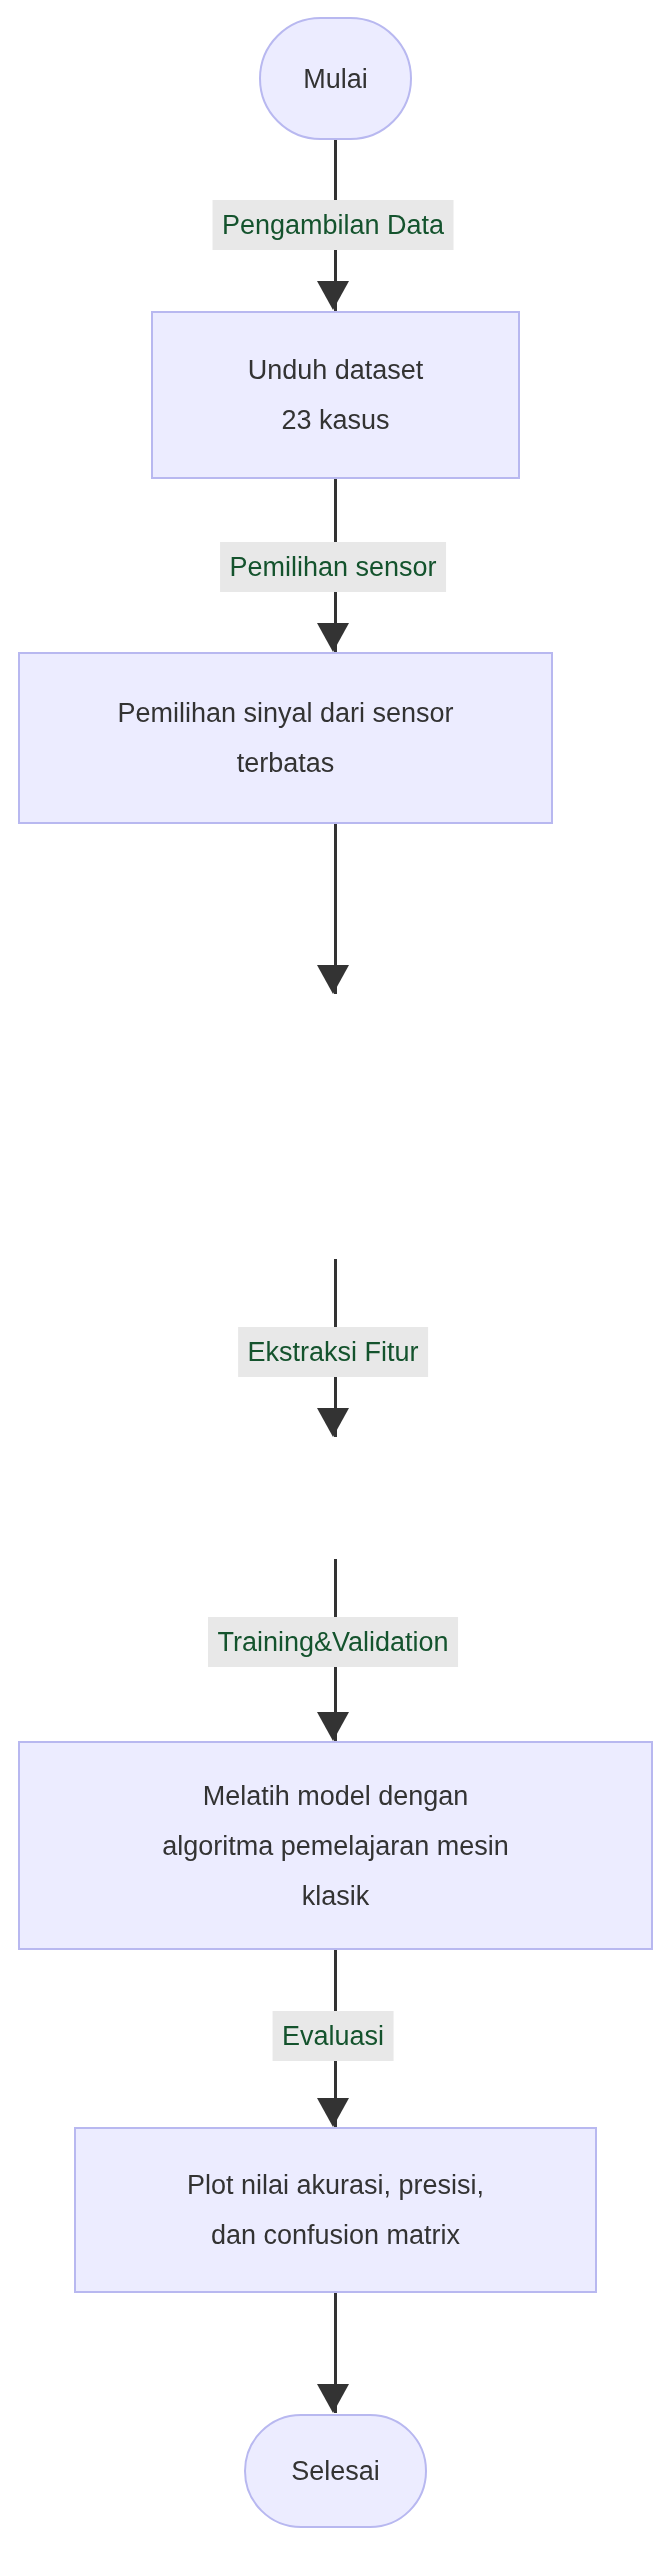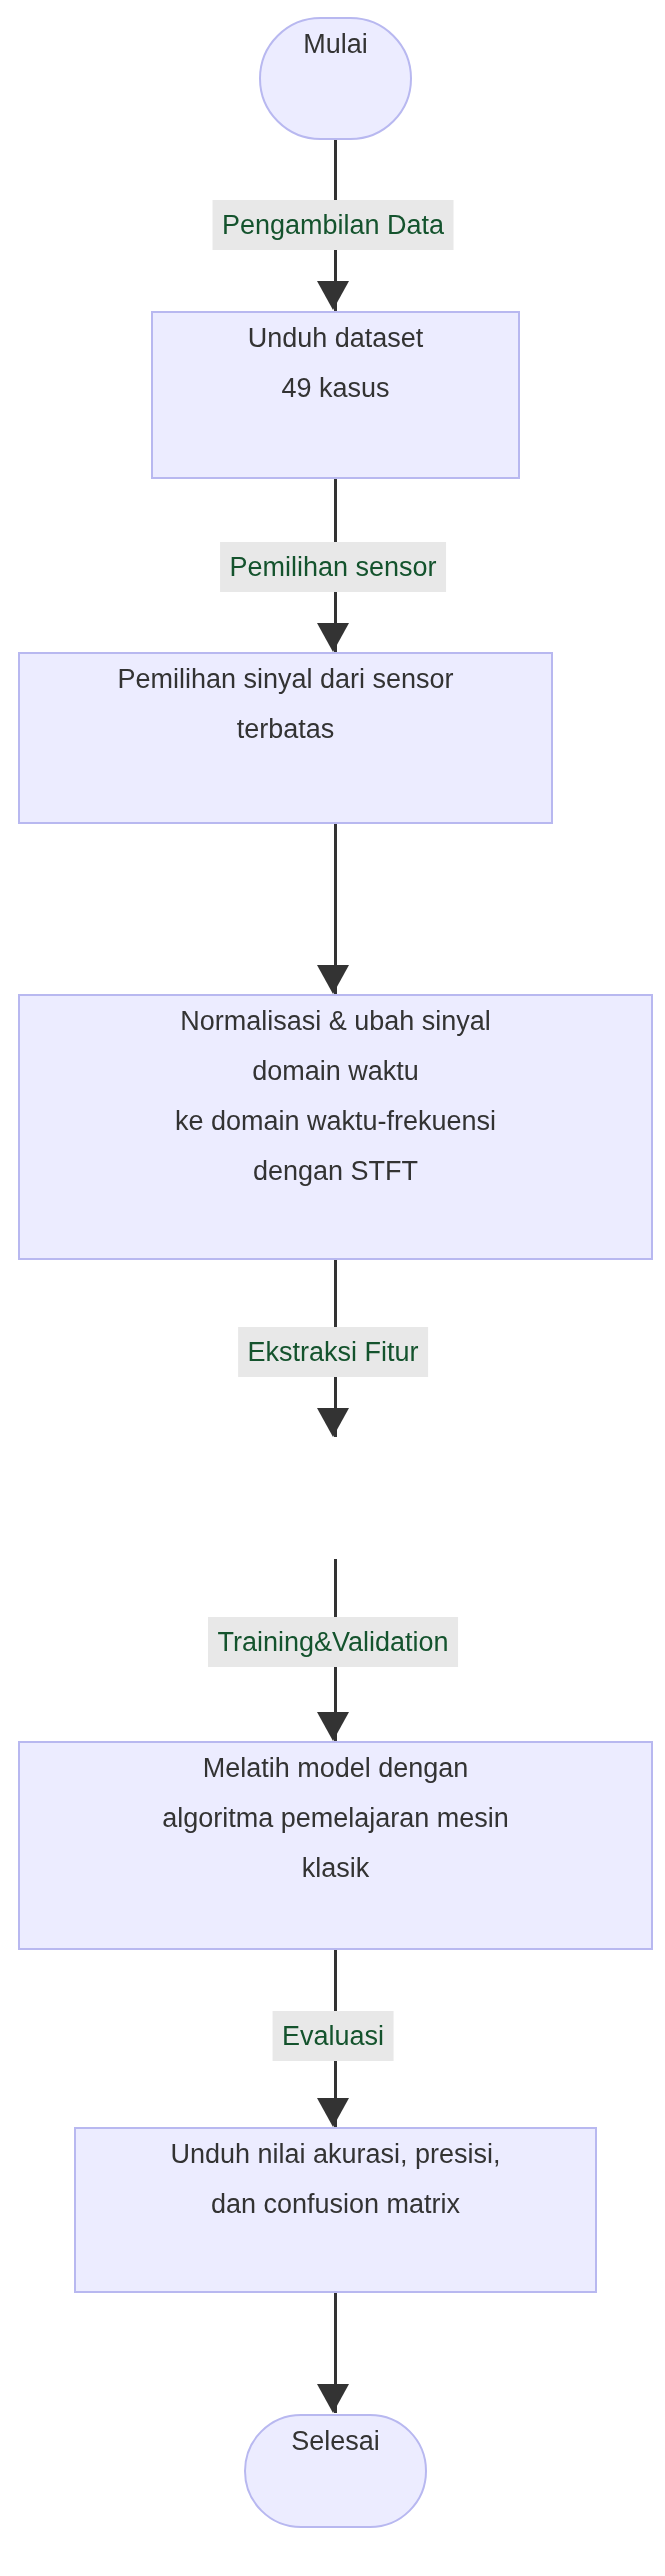--- a/index.html
+++ b/index.html
@@ -34,21 +34,21 @@
     border-top: 29.5px solid #333333;
   }
 
   
   .node {
     position: absolute;
     background: #ECECFF;
     border: 2.7px solid #B8B8F0;
     color: #333333;
     display: flex;
-    align-items: flex-start;
+    align-items: center;
     justify-content: center;
     text-align: center;
     font-size: 27px;
     line-height: 50px;
   }
   .node .node-label {
     white-space: pre-line;
     width: 100%;
   }
 
@@ -97,44 +97,38 @@
   <div class="edge-label" style="top:1327px">Ekstraksi Fitur</div>
   <div class="edge-label" style="top:1617px">Training&amp;Validation</div>
   <div class="edge-label" style="top:2011px">Evaluasi</div>
 
   <div class="node stadium" style="left:259px;top:17px;width:153px;height:123px">
     <span class="node-label">Mulai</span>
   </div>
 
   <div class="node" style="left:151px;top:311px;width:369px;height:168px">
     <span class="node-label">Unduh dataset
-49 kasus</span>
+23 kasus</span>
   </div>
 
   <div class="node" style="left:18px;top:652px;width:535px;height:172px">
     <span class="node-label">Pemilihan sinyal dari sensor
 terbatas</span>
   </div>
 
-  <div class="node" style="left:18px;top:994px;width:635px;height:266px">
-    <span class="node-label">Normalisasi &amp; ubah sinyal
-domain waktu
-ke domain waktu-frekuensi
-dengan STFT</span>
-  </div>
 
 
   <div class="node" style="left:18px;top:1741px;width:635px;height:209px">
     <span class="node-label">Melatih model dengan
 algoritma pemelajaran mesin
 klasik</span>
   </div>
 
   <div class="node" style="left:74px;top:2127px;width:523px;height:166px">
-    <span class="node-label">Unduh nilai akurasi, presisi,
+    <span class="node-label">Plot nilai akurasi, presisi,
 dan confusion matrix</span>
   </div>
 
   <div class="node stadium" style="left:244px;top:2414px;width:183px;height:114px">
     <span class="node-label">Selesai</span>
   </div>
 
 </div>
 
 

